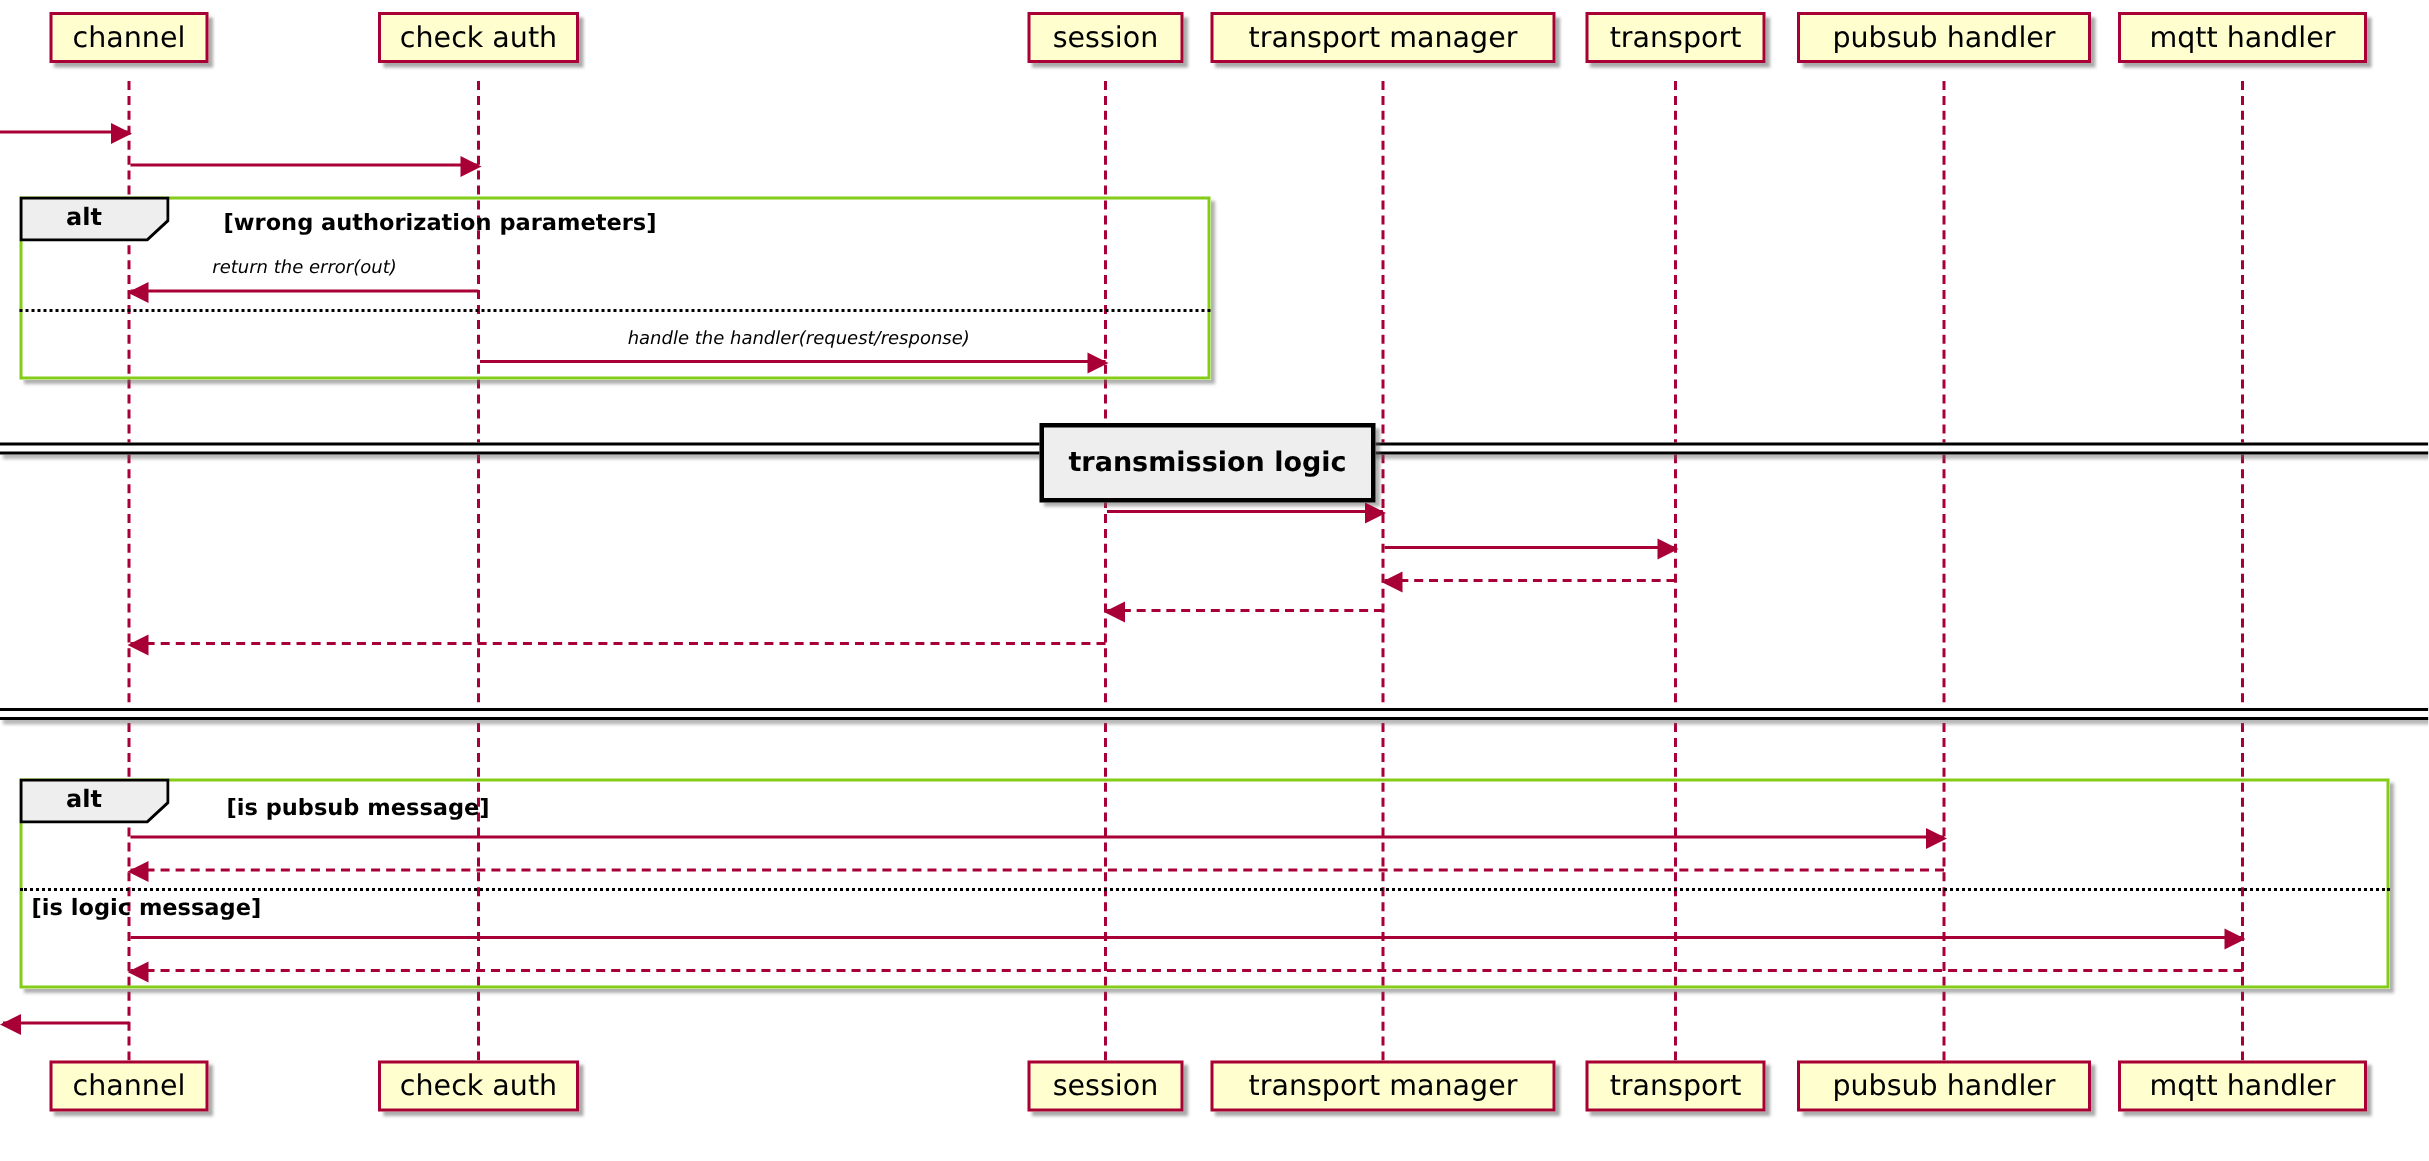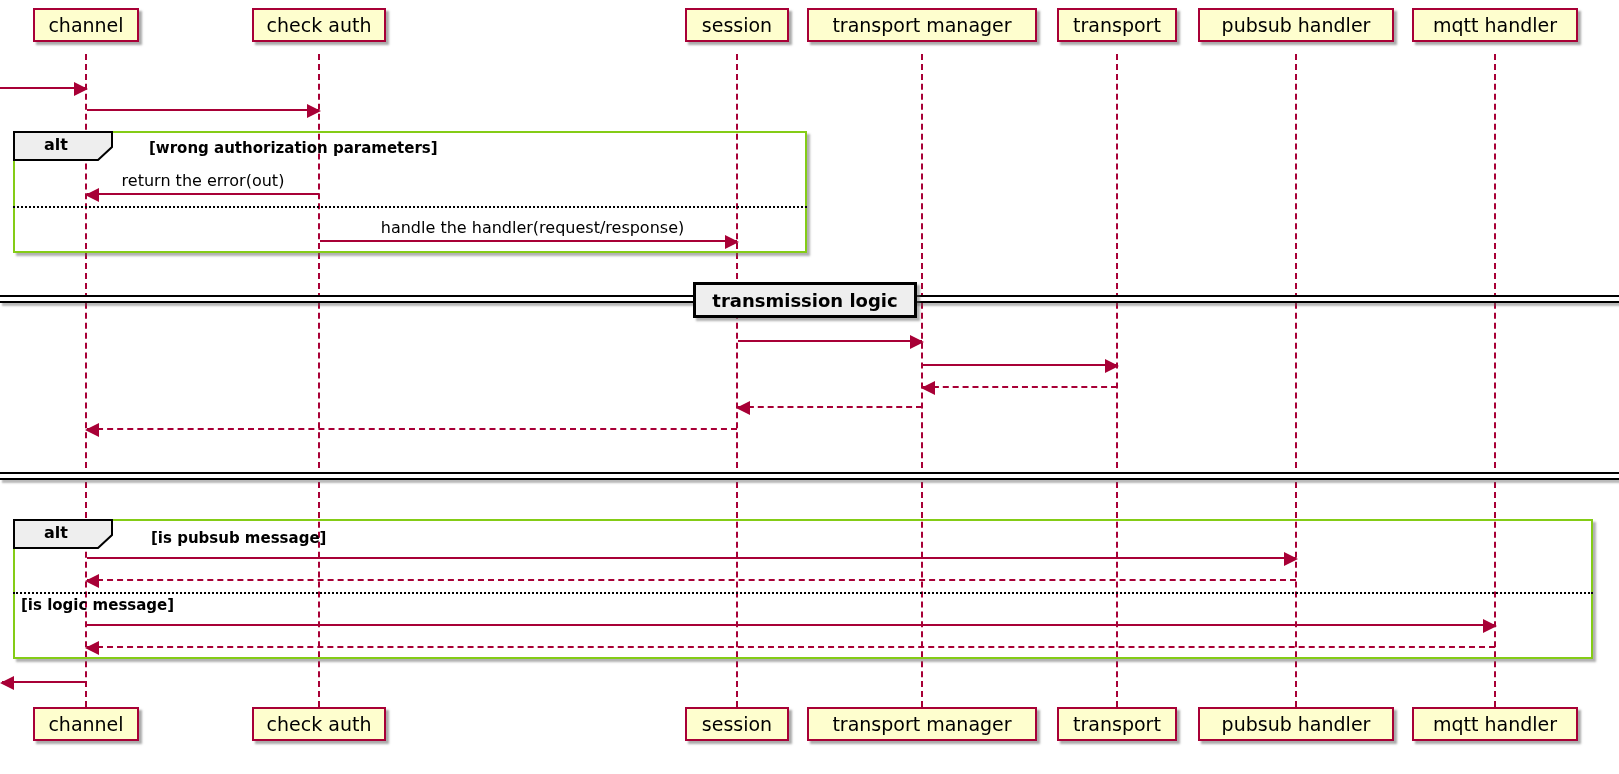--- a/index.html
+++ b/index.html
@@ -37,22 +37,22 @@
     content:"";position:absolute;right:-2px;top:-7px;width:0;height:0;
     border-style:solid;border-width:7px 0 7px 14px;
     border-color:transparent transparent transparent #A80036;
   }
   .msg.head-l::before{
     content:"";position:absolute;left:-2px;top:-7px;width:0;height:0;
     border-style:solid;border-width:7px 14px 7px 0;
     border-color:transparent #A80036 transparent transparent;
   }
   .msg-label{
-    position:absolute;font-size:16px;color:#000;
-    text-align:center;white-space:nowrap;z-index:5;
+    position:absolute;font-size:12px;color:#000;
+    text-align:center;white-space:nowrap;z-index:5;font-style:italic;
   }
   
   .frame{
     position:absolute;box-sizing:border-box;
     border:2px solid #84cc16;
     box-shadow:3px 3px 2px rgba(100,100,100,0.5);
     z-index:3;background:transparent;padding-left:22px;
   }
   .frame-key{
     position:absolute;left:-2px;top:-2px;width:100px;height:30px;z-index:5;
@@ -132,21 +132,21 @@
         <polygon points="1,1 99,1 99,16 85,29 1,29" fill="#EEEEEE" stroke="#000000" stroke-width="2"></polygon>
       </svg>
       <span class="kw">alt</span>
     </div>
     <div class="frame-cond" style="left:136px;top:8px;">[is pubsub message]</div>
     <div class="frame-sep" style="top:71px;"></div>
     <div class="frame-cond" style="left:6px;top:75px;">[is logic message]</div>
   </div>
 
   <div class="divider-lines" style="top:295px;"></div>
-  <div class="divider-label" style="left:693px;top:282px;width:224px;height:36px;">transmission logic</div>
+  <div class="divider-label" style="left:693px;top:282px;width:224px;height:53px;">transmission logic</div>
 
   <div class="divider-lines" style="top:472px;"></div>
 
   <div class="msg head-r" style="left:0;top:87px;width:86px;"></div>
   <div class="msg head-r" style="left:87px;top:109px;width:232px;"></div>
 
   <div class="msg-label" style="left:97px;top:171px;width:212px;">return the error(out)</div>
   <div class="msg head-l" style="left:87px;top:193px;width:232px;"></div>
 
   <div class="msg-label" style="left:335px;top:218px;width:395px;">handle the handler(request/response)</div>

